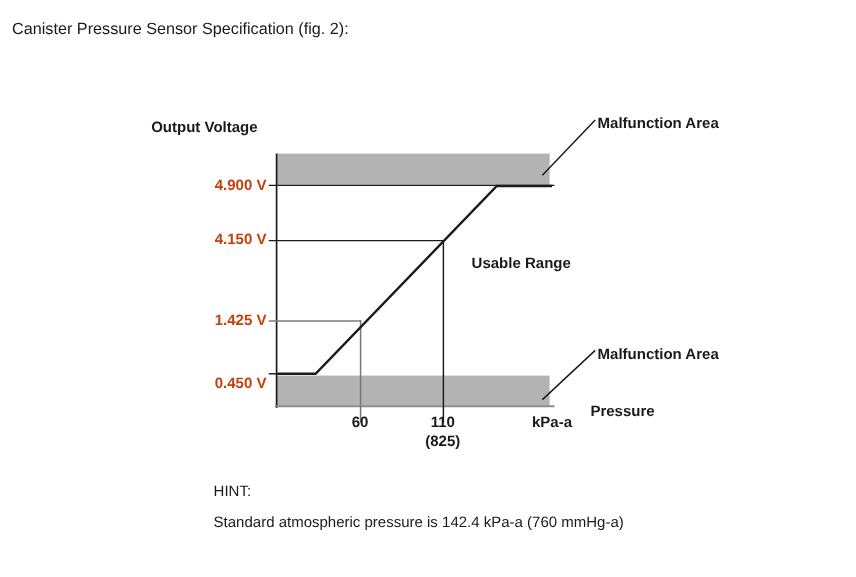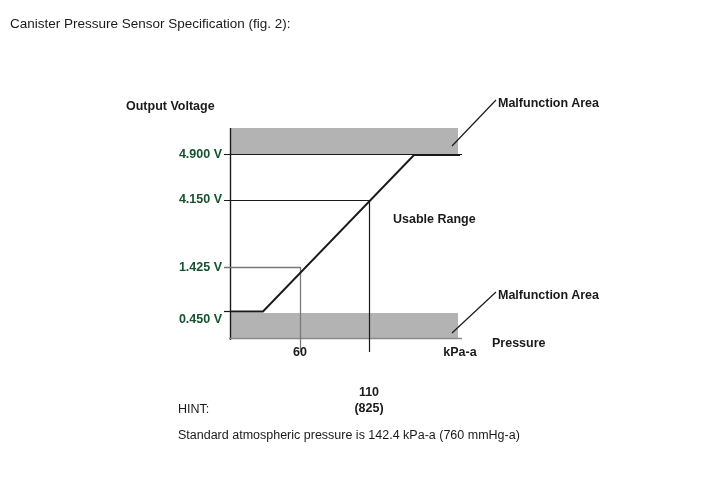--- a/index.html
+++ b/index.html
@@ -57,37 +57,37 @@
     top: 336px;
   }
 
   .ytick {
     position: absolute;
     width: 86px;
     text-align: right;
     font-size: 12.5px;
     line-height: 14px;
     white-space: nowrap;
-    color: #14532d;
+    color: #c2410c;
   }
   .ytick-0 { left: 136px; top: 147px; }
   .ytick-1 { left: 136px; top: 192px; }
   .ytick-2 { left: 136px; top: 260px; }
   .ytick-3 { left: 136px; top: 312px; }
 
   .xtick {
     position: absolute;
     text-align: center;
     font-size: 12.5px;
     line-height: 16px;
     white-space: nowrap;
     color: #1a1a1a;
   }
   .xtick-0 { left: 250px; top: 344px; width: 100px; }
-  .xtick-1 { left: 319px; top: 344px; width: 100px; margin-top: 40px; }
+  .xtick-1 { left: 319px; top: 344px; width: 100px; }
   .xtick-2 { left: 408px; top: 344px; width: 104px; }
 
   .lbl-usable {
     left: 382px;
     top: 212px;
     margin-left: 11px;
   }
   .lbl-malf-top {
     left: 498px;
     top: 96px;

